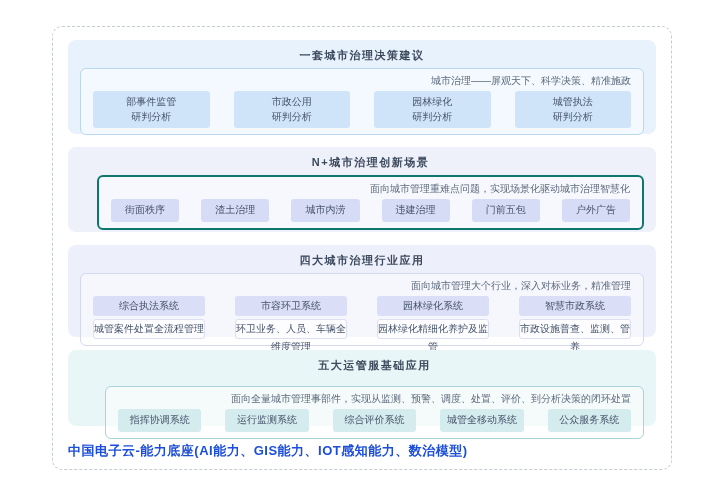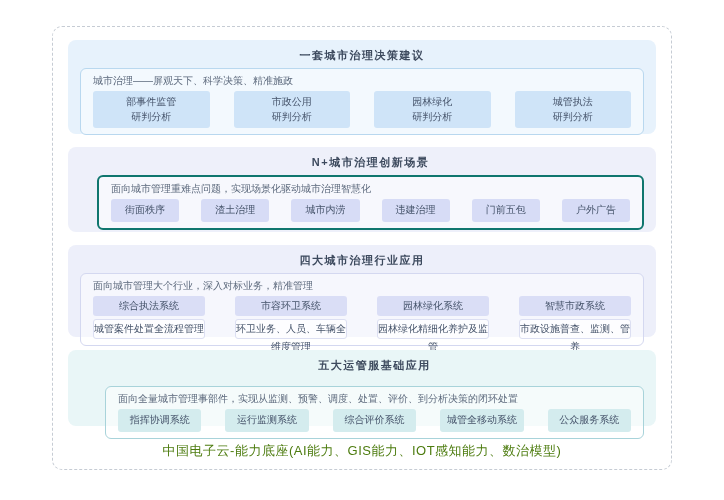--- a/index.html
+++ b/index.html
@@ -18,21 +18,21 @@
   }
   .panel-title{
     margin:0 0 6px;text-align:center;font-size:11px;font-weight:bold;
     color:#3d4a5e;letter-spacing:1.5px;line-height:1.3;
   }
   .inner{
     flex:1;border-radius:6px;box-sizing:border-box;padding:4px 12px 6px;
     display:flex;flex-direction:column;justify-content:space-evenly;gap:3px;
     background:rgba(255,255,255,0.5);
   }
-  .subtitle{text-align:left;font-size:10px;color:#5d6a7d;line-height:1.5;}
+  .subtitle{text-align:right;font-size:10px;color:#5d6a7d;line-height:1.5;}
   .row{display:flex;gap:24px;justify-content:center;align-items:stretch;}
   .box{
     flex:1;display:flex;align-items:center;justify-content:center;text-align:center;
     font-size:10px;color:#45536a;border-radius:3px;padding:4px 2px;
     white-space:pre-line;line-height:1.45;box-sizing:border-box;
   }
   
   .s1{background:#e7f2fc;height:94px;}
   .s1 .inner{border:1px solid #b9d8ef;}
   .s1 .box{background:#cfe4f8;min-height:36px;}
@@ -53,21 +53,21 @@
   .col-desc{
     background:#fdfdff;border:1px solid #dcdff2;border-radius:3px;font-size:10px;
     color:#45536a;text-align:center;line-height:18px;height:20px;box-sizing:border-box;
   }
   
   .s4{background:#e9f6f7;height:76px;padding-left:37px;}
   .s4 .inner{border:1px solid #a8d3da;background:rgba(255,255,255,0.55);margin-top:8px;}
   .s4 .box{background:#d4ecee;min-height:22px;}
   .s4 .row{}
   .footer{
-    text-align:center;font-size:13px;font-weight:normal;color:#4d7c0f;
+    font-size:13px;font-weight:bold;color:#1d4ed8;
     margin-top:3px;letter-spacing:0.5px;
   }
 </style>
 </head>
 <body>
 
 <div class="frame">
 
   <section class="panel s1">
     <h2 class="panel-title">一套城市治理决策建议</h2>

